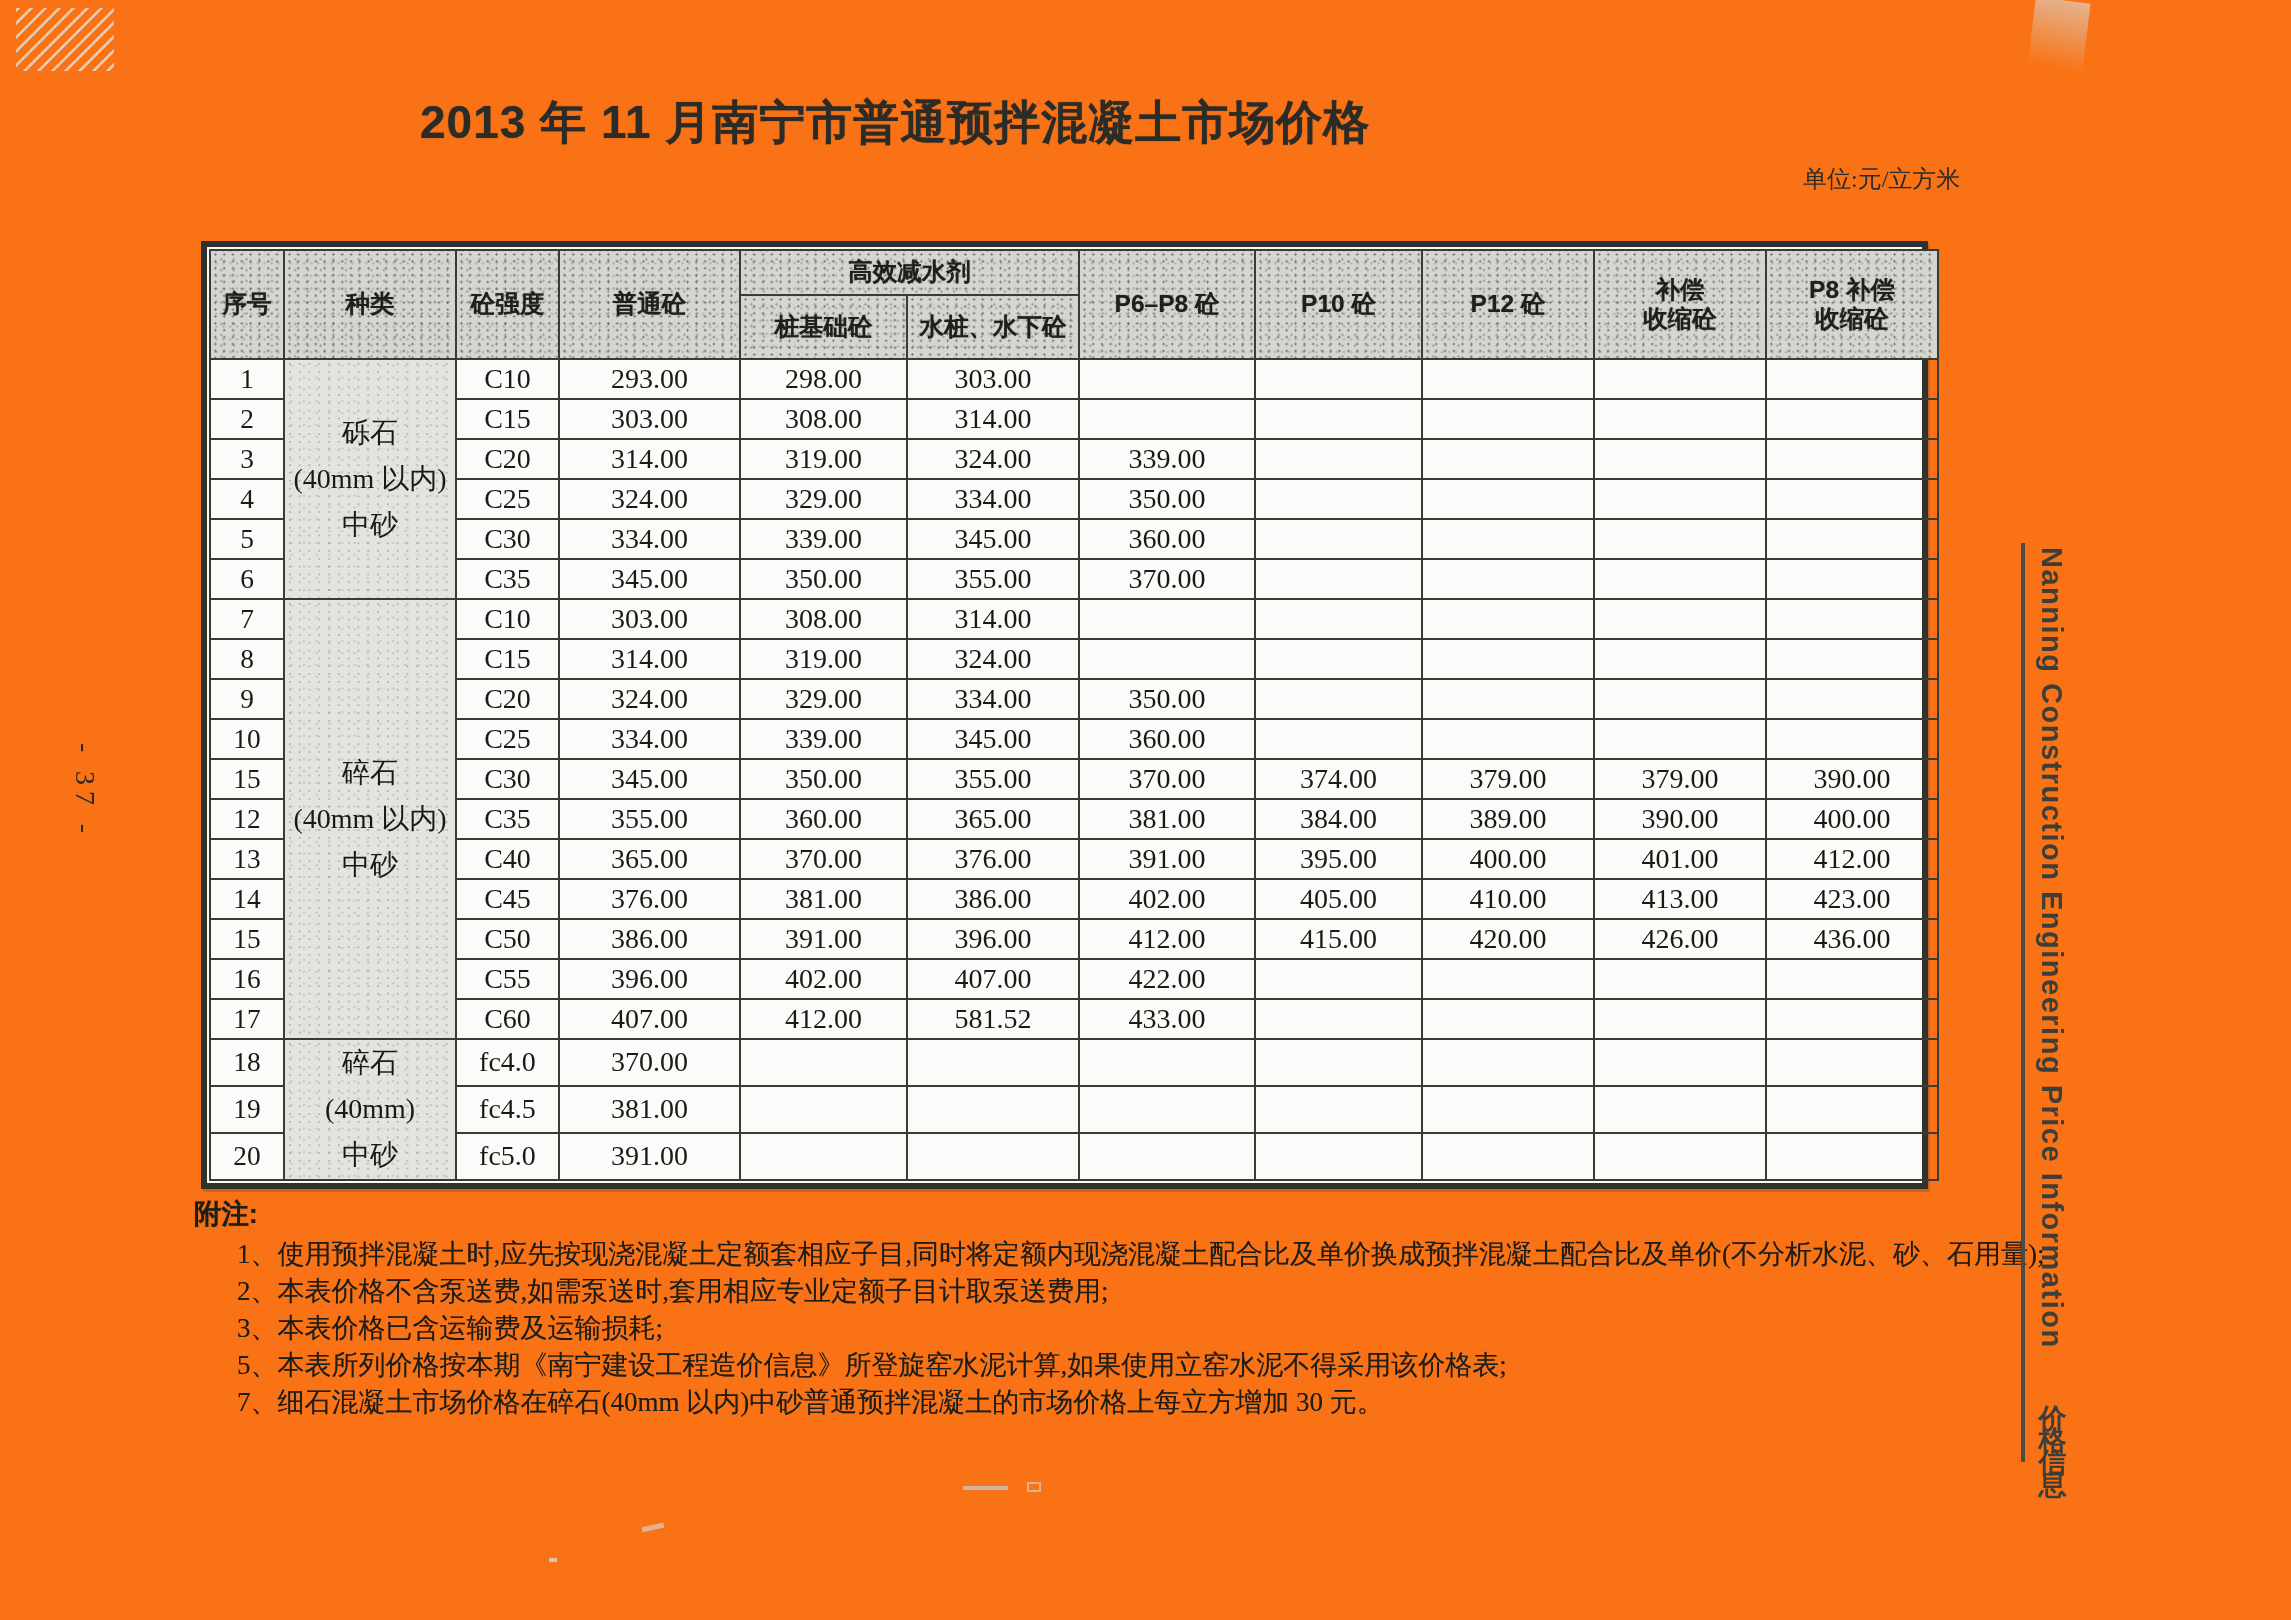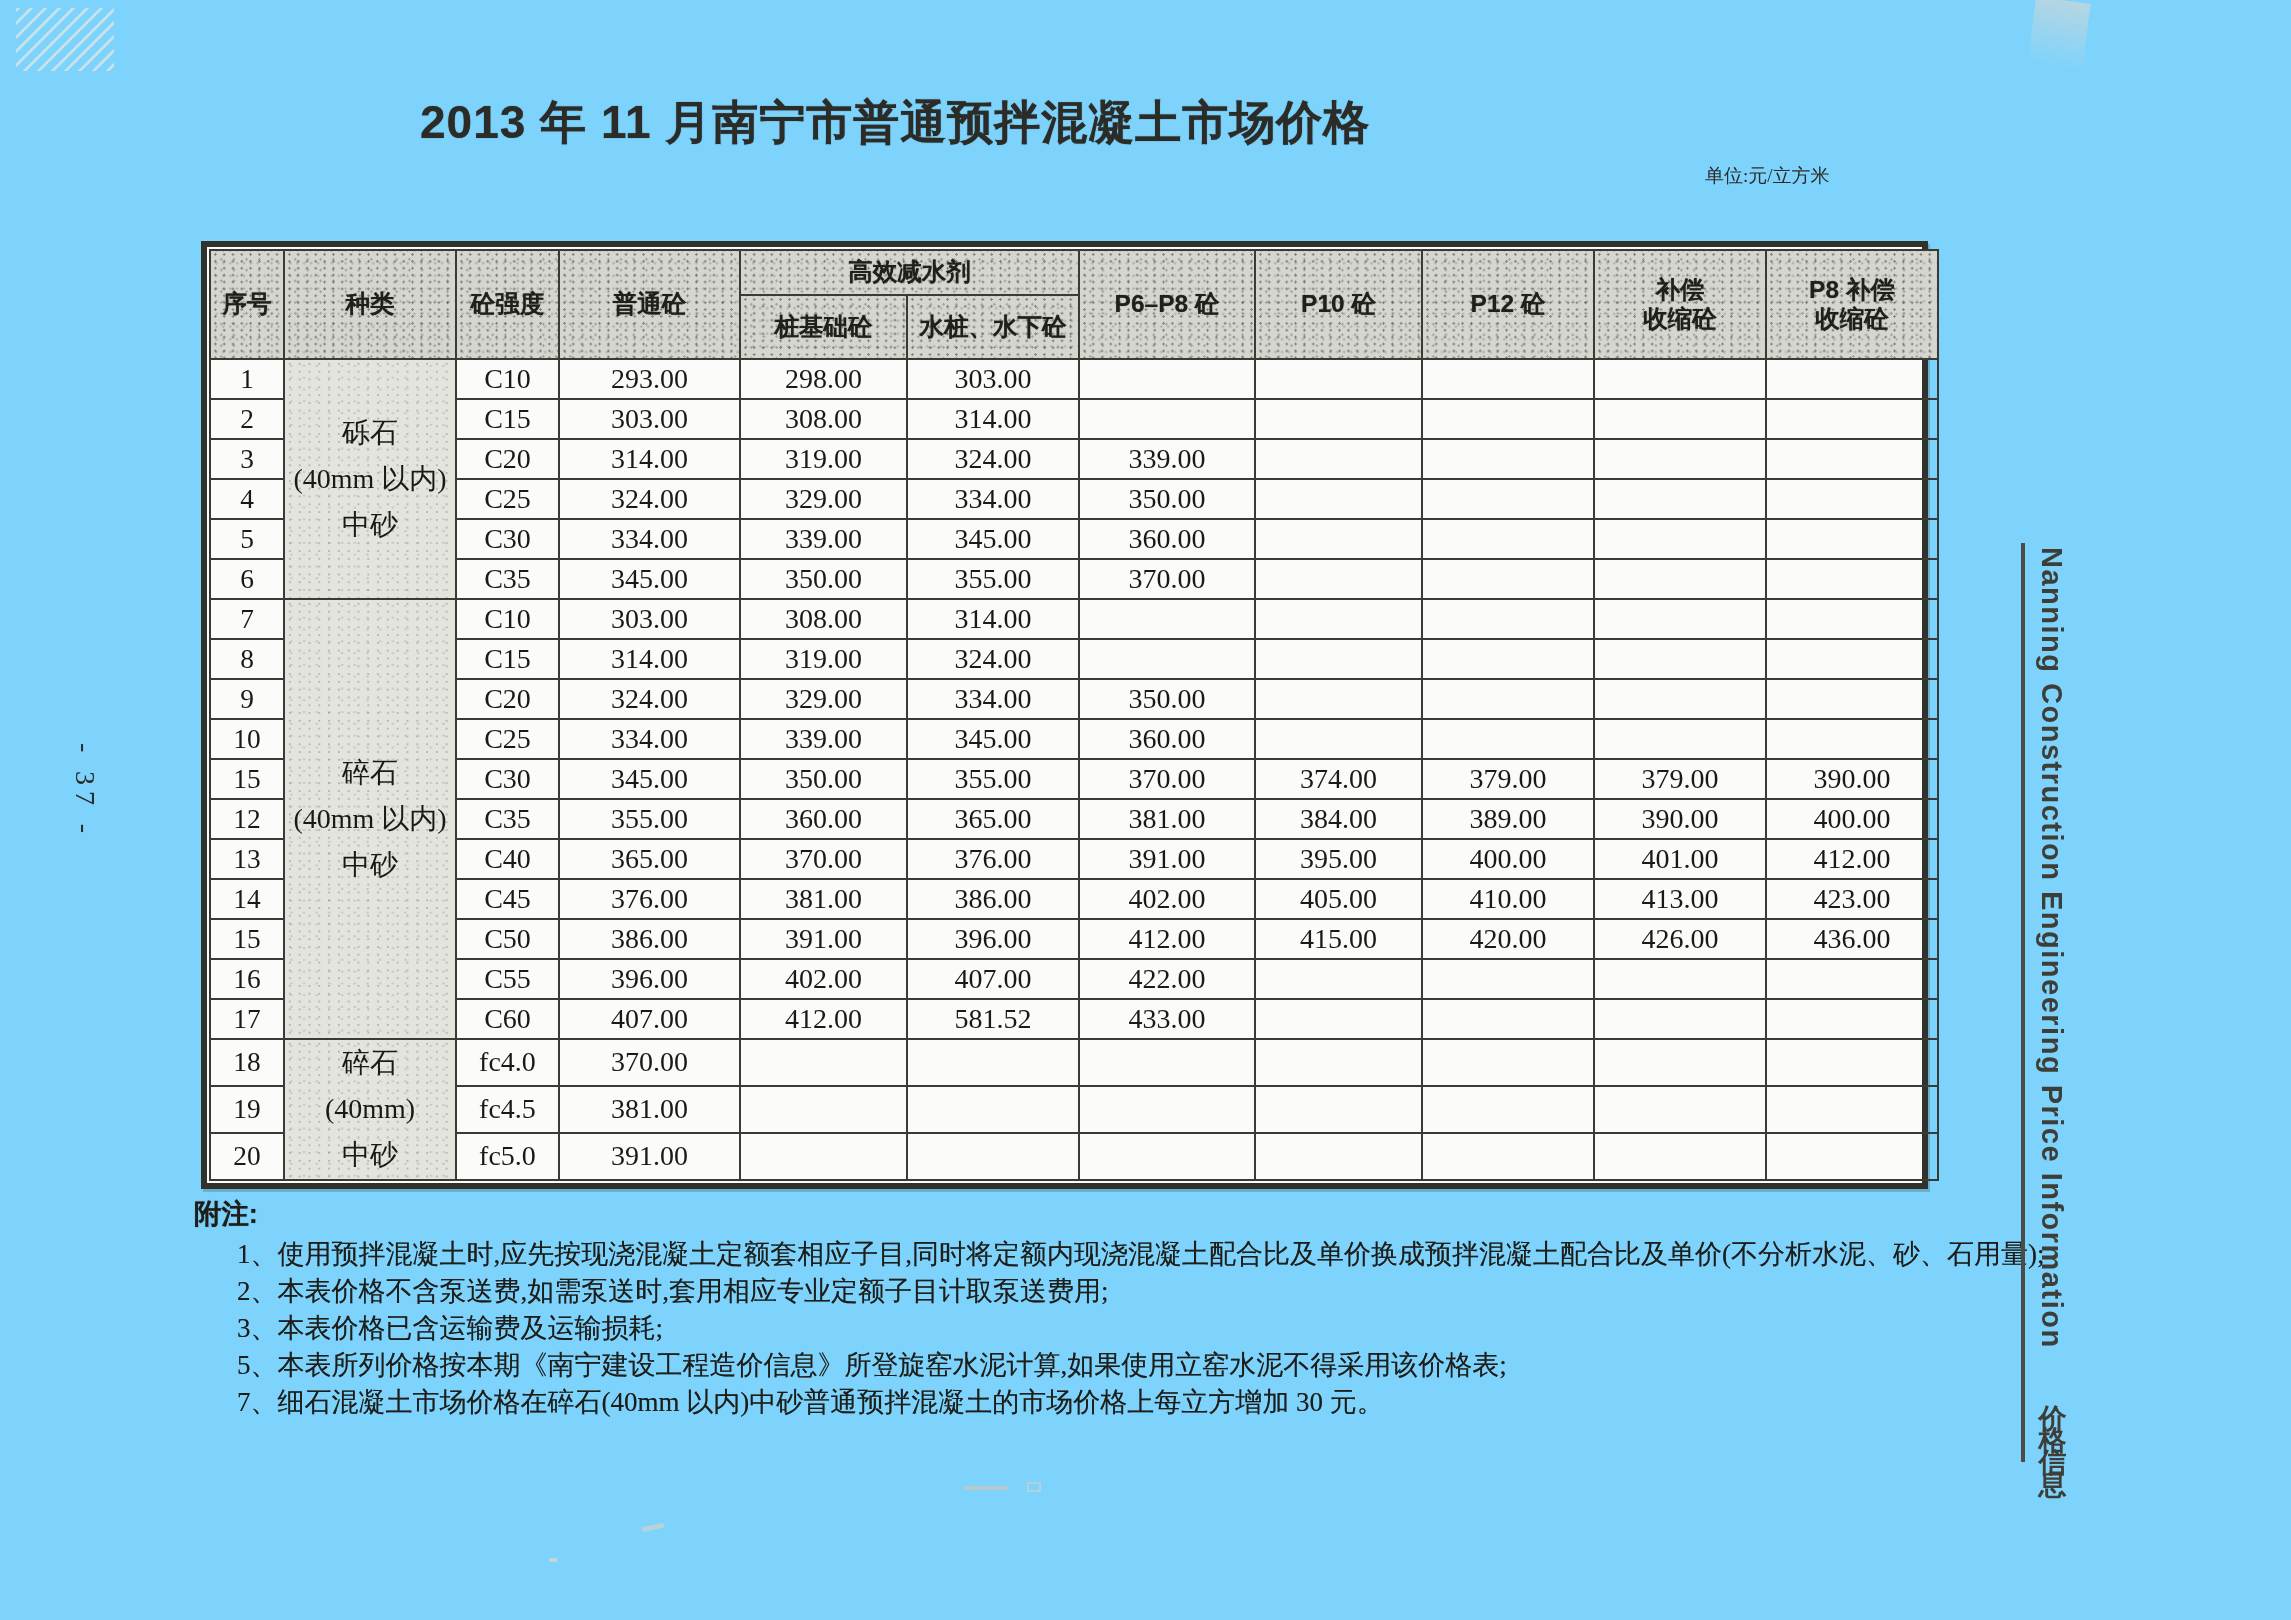--- a/index.html
+++ b/index.html
@@ -2,36 +2,36 @@
 <html><head>
 <meta charset="utf-8">
 <style>
   * { margin:0; padding:0; box-sizing:border-box; }
   html,body { background:#ffffff; }
   body { font-family:"Liberation Sans","DejaVu Sans",sans-serif; }
 
   .page {
     position:relative;
     width:2292px; height:1620px;
-    background:#7dd3fc;
+    background:#f97316;
     overflow:hidden;
   }
 
   
   .doc-title {
     position:absolute; left:420px; top:92px;
     font-size:46px; font-weight:800; letter-spacing:1px;
     color:#2b2b27;
     text-shadow:0 0 1px rgba(43,43,39,.75);
     white-space:nowrap;
   }
   .unit-label {
-    position:absolute; left:1705px; top:163px;
+    position:absolute; left:1803px; top:163px;
     font-family:"Liberation Serif","DejaVu Serif",serif;
-    font-size:19px; color:#2b2b27; white-space:nowrap;text-align:right;
+    font-size:24px; color:#2b2b27; white-space:nowrap;text-align:right;
   }
 
   
   .table-wrap {
     position:absolute; left:201px; top:241px; width:1727px;
     border:6.9px solid #31312d;
     background:#fbfbf9;
     padding:2px;
     box-shadow:2px 2.9px 0 rgba(60,60,55,.25);
   }

